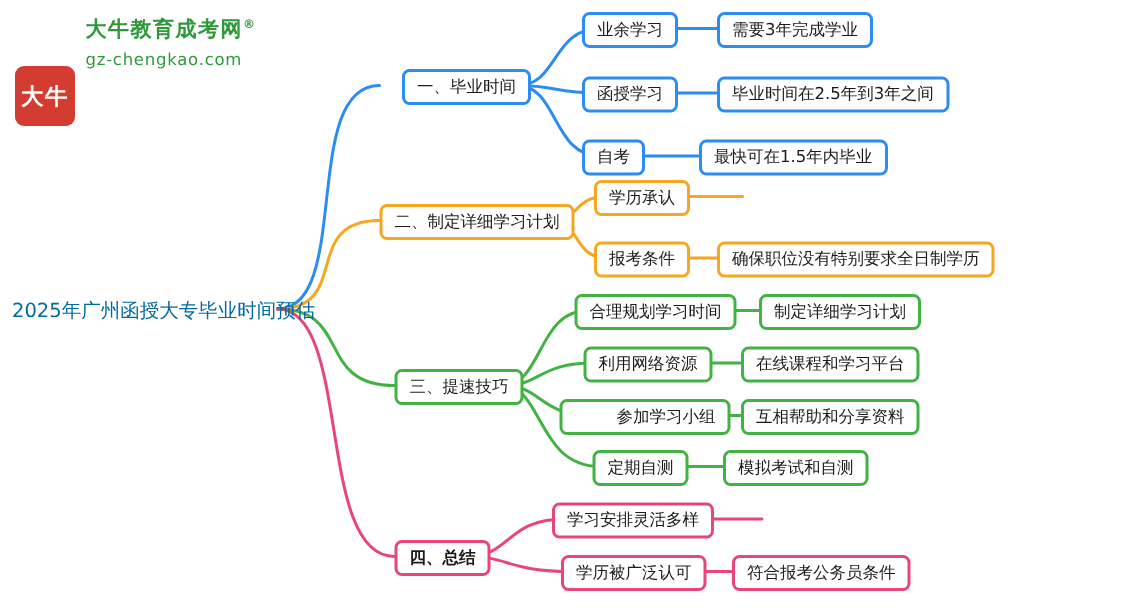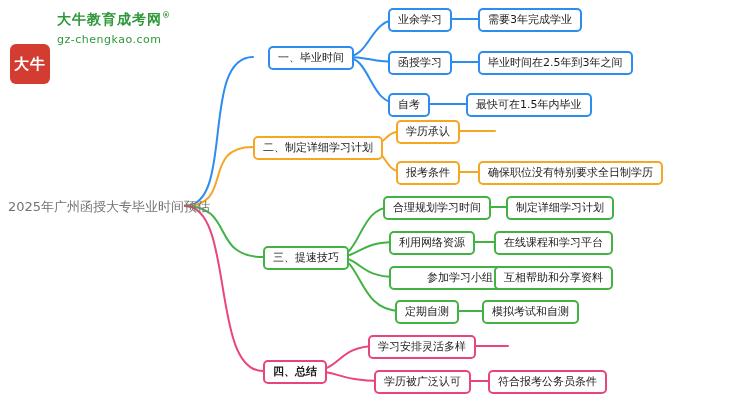--- a/index.html
+++ b/index.html
@@ -7,21 +7,21 @@
   body { font-family:"DejaVu Sans","Liberation Sans",sans-serif; }
   .canvas { position:relative; width:750px; height:410px; background:#ffffff; overflow:hidden; }
   svg.links { position:absolute; left:0; top:0; width:750px; height:410px; }
   svg.links path { fill:none; stroke-width:2; stroke-linecap:round; }
   .node {
     position:absolute; background:#ffffff; border:2px solid #999;
     border-radius:5px; font-size:11px; line-height:1.1; padding:4px 8px;
     white-space:nowrap; color:#1a1a1a; display:inline-block;
   }
   .root {
-    position:absolute; left:8px; top:198px; font-size:13px; color:#737373;
+    position:absolute; left:8px; top:198px; font-size:13px; color:#0369a1;
     font-weight:400; white-space:nowrap;
   }
   .logo { position:absolute; left:10px; top:8px; display:flex; align-items:flex-start; gap:7px; }
   .logo-badge {
     width:40px; height:40px; border-radius:6px; color:#fff; font-weight:bold;
     font-size:15px; display:flex; align-items:center; justify-content:center;
     letter-spacing:1px;
     margin-top:36px;
   }
   .logo-texts { display:flex; flex-direction:column; padding-top:3px; }
@@ -94,21 +94,21 @@
   <div class="node" style="left: 253px; top: 136px; border-color: rgb(245, 166, 35);">二、制定详细学习计划</div>
   <div class="node" style="left: 396px; top: 120px; border-color: rgb(245, 166, 35);">学历承认</div>
   <div class="node" style="left: 396px; top: 161px; border-color: rgb(245, 166, 35);">报考条件</div>
   <div class="node" style="left: 478px; top: 161px; border-color: rgb(245, 166, 35);">确保职位没有特别要求全日制学历</div>
 
   <div class="node" style="left: 263px; top: 246px; border-color: rgb(67, 178, 68);">三、提速技巧</div>
   <div class="node" style="left: 383px; top: 196px; border-color: rgb(67, 178, 68);">合理规划学习时间</div>
   <div class="node" style="left: 506px; top: 196px; border-color: rgb(67, 178, 68);">制定详细学习计划</div>
   <div class="node" style="left: 389px; top: 231px; border-color: rgb(67, 178, 68);">利用网络资源</div>
   <div class="node" style="left: 494px; top: 231px; border-color: rgb(67, 178, 68);">在线课程和学习平台</div>
-  <div class="node" style="left: 389px; top: 266px; border-color: rgb(67, 178, 68); padding-left: 36px;">参加学习小组</div>
+  <div class="node" style="left: 373px; top: 266px; border-color: rgb(67, 178, 68); padding-left: 36px;">参加学习小组</div>
   <div class="node" style="left: 494px; top: 266px; border-color: rgb(67, 178, 68);">互相帮助和分享资料</div>
   <div class="node" style="left: 395px; top: 300px; border-color: rgb(67, 178, 68);">定期自测</div>
   <div class="node" style="left: 482px; top: 300px; border-color: rgb(67, 178, 68);">模拟考试和自测</div>
 
   <div class="node" style="left: 263px; top: 360px; border-color: rgb(232, 69, 126); font-weight: bold;">四、总结</div>
   <div class="node" style="left: 368px; top: 335px; border-color: rgb(232, 69, 126);">学习安排灵活多样</div>
   <div class="node" style="left: 374px; top: 370px; border-color: rgb(232, 69, 126);">学历被广泛认可</div>
   <div class="node" style="left: 488px; top: 370px; border-color: rgb(232, 69, 126);">符合报考公务员条件</div>
 
 </div>

